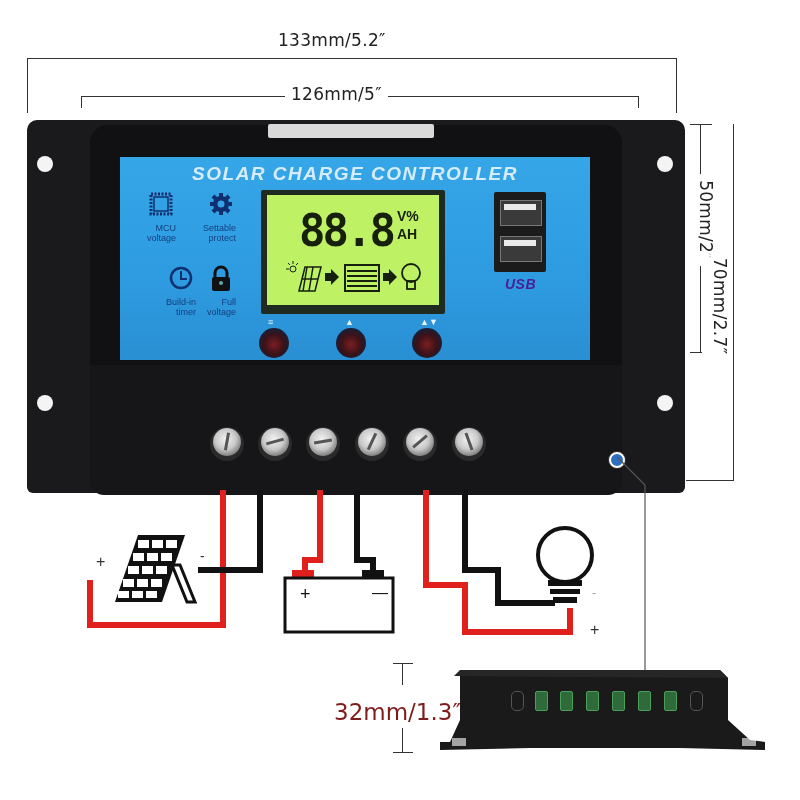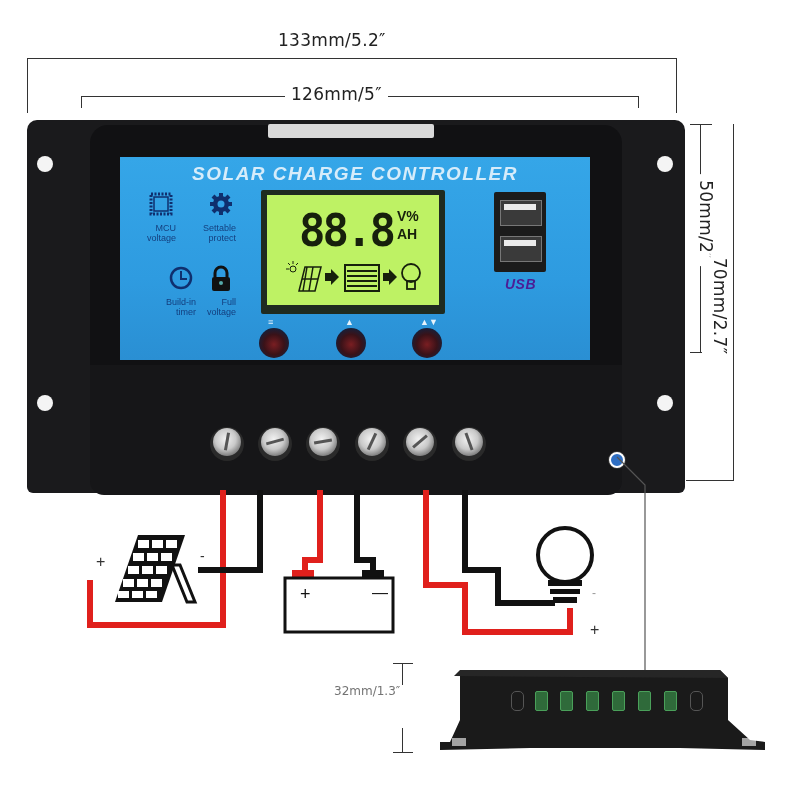--- a/index.html
+++ b/index.html
@@ -221,21 +221,21 @@
 <div class="abs" style="left:200px;top:548px;font-size:14px;color:#333;">-</div>
 <div class="abs" style="left:300px;top:584px;font-size:18px;color:#111;">+</div>
 <div class="abs" style="left:372px;top:584px;font-size:16px;color:#111;">—</div>
 <div class="abs" style="left:590px;top:621px;font-size:16px;color:#333;">+</div>
 <div class="abs" style="left:592px;top:586px;font-size:12px;color:#999;">-</div>
 
 <div class="line" style="left:393px;top:663px;width:20px;height:1px;"></div>
 <div class="line" style="left:402px;top:663px;width:1px;height:22px;"></div>
 <div class="line" style="left:402px;top:728px;width:1px;height:24px;"></div>
 <div class="line" style="left:393px;top:752px;width:20px;height:1px;"></div>
-<div class="abs" style="left:334px;top:684px;font-family:'DejaVu Sans',sans-serif;font-size:12px;color:#737373;">32mm/1.3″</div>
+<div class="abs" style="left:334px;top:699px;font-family:'DejaVu Sans',sans-serif;font-size:23px;color:#7f1d1d;">32mm/1.3″</div>
 
 <svg class="abs" style="left:430px;top:660px;" width="350" height="100" viewBox="0 0 350 100">
   <polygon points="30,10 290,10 298,18 298,60 320,80 335,82 335,90 250,88 100,88 10,90 10,82 20,82 30,60 30,10" fill="#1a1a1a"></polygon>
   <polygon points="24,16 30,10 290,10 298,18" fill="#262626"></polygon>
   <rect x="22" y="78" width="14" height="8" fill="#fff" opacity="0.6"></rect>
   <rect x="312" y="78" width="14" height="8" fill="#fff" opacity="0.6"></rect>
 </svg>
 <div class="terminal-end" style="left:511px;top:691px;"></div>
 <div class="terminal-hole" style="left:535px;top:691px;"></div>
 <div class="terminal-hole" style="left:560px;top:691px;"></div>

